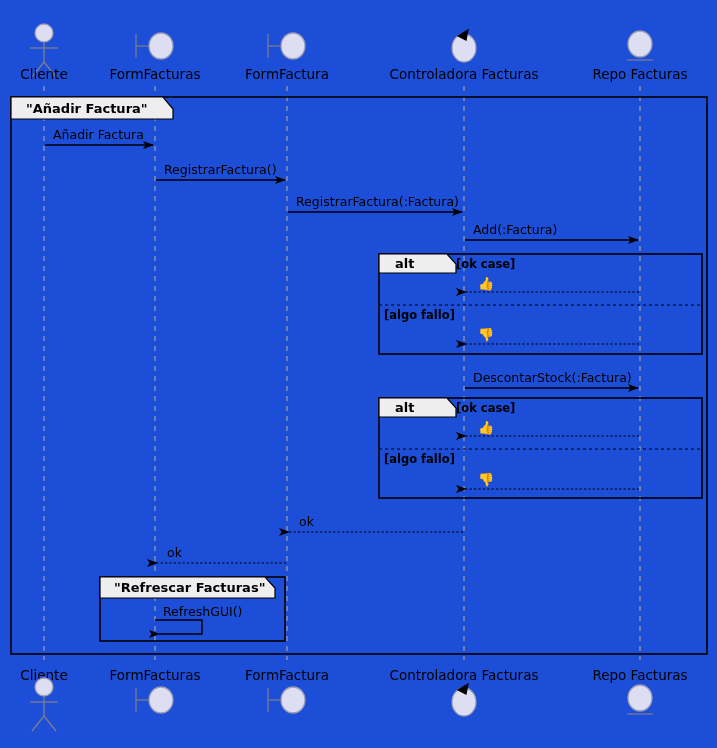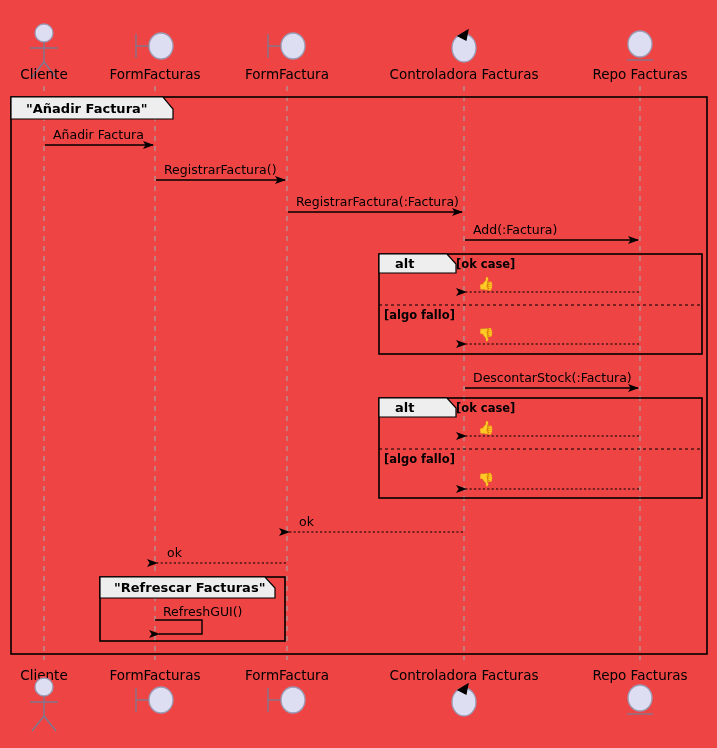--- a/index.html
+++ b/index.html
@@ -4,21 +4,21 @@
 <style>
   html, body {
     margin: 0;
     padding: 0;
     background: #ffffff;
   }
   #diagram-root {
     position: relative;
     width: 717px;
     height: 748px;
-    background: #ef4444;
+    background: #1d4ed8;
     font-family: "DejaVu Sans", "Liberation Sans", sans-serif;
     overflow: hidden;
   }
   svg#seq-svg {
     display: block;
     width: 717px;
     height: 748px;
   }
   .lifeline-label {
     font-family: "DejaVu Sans", "Liberation Sans", sans-serif;

